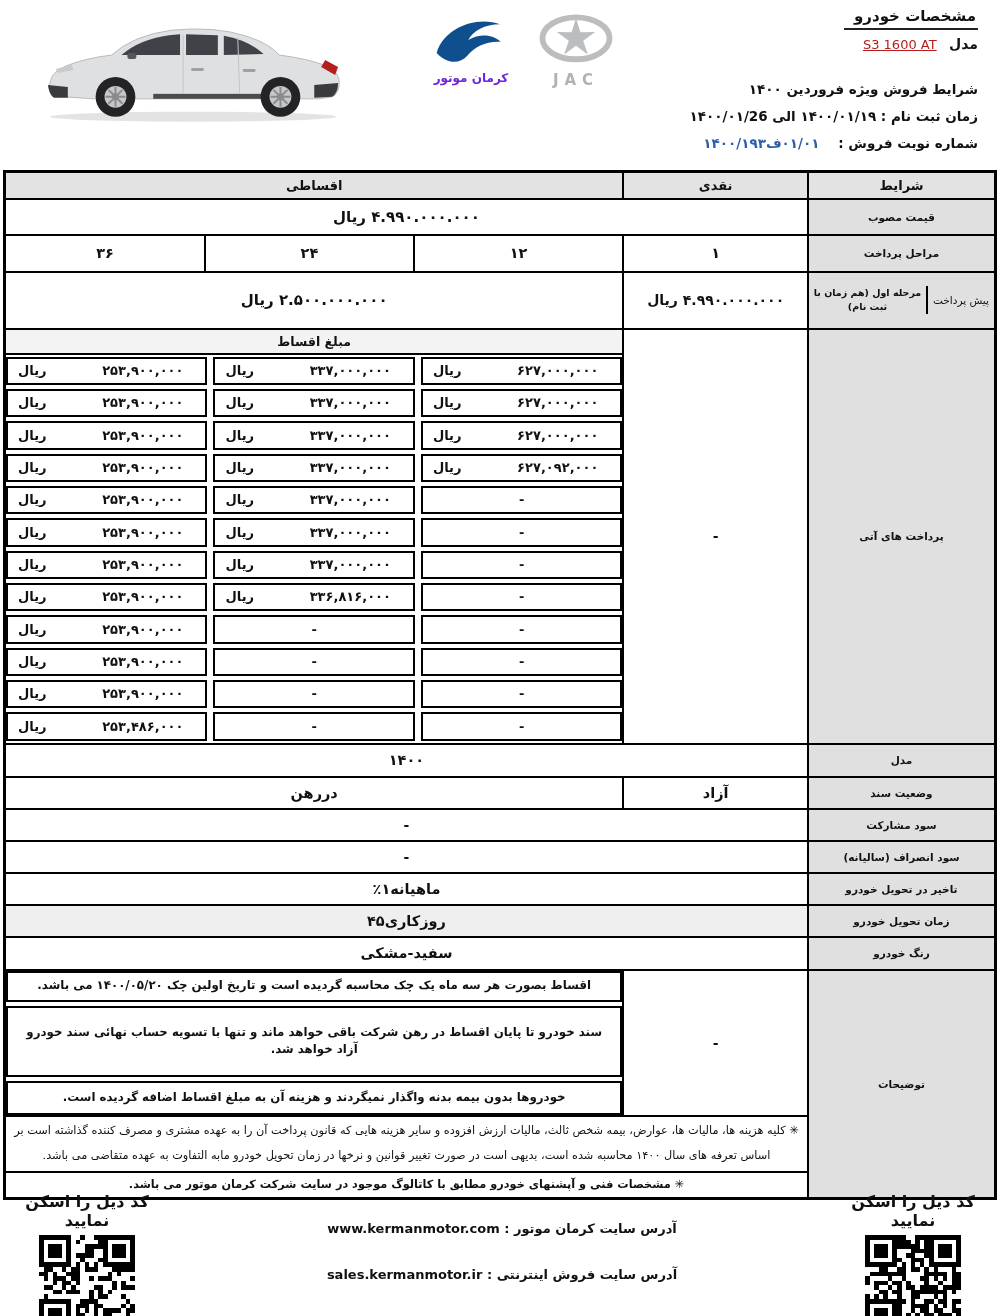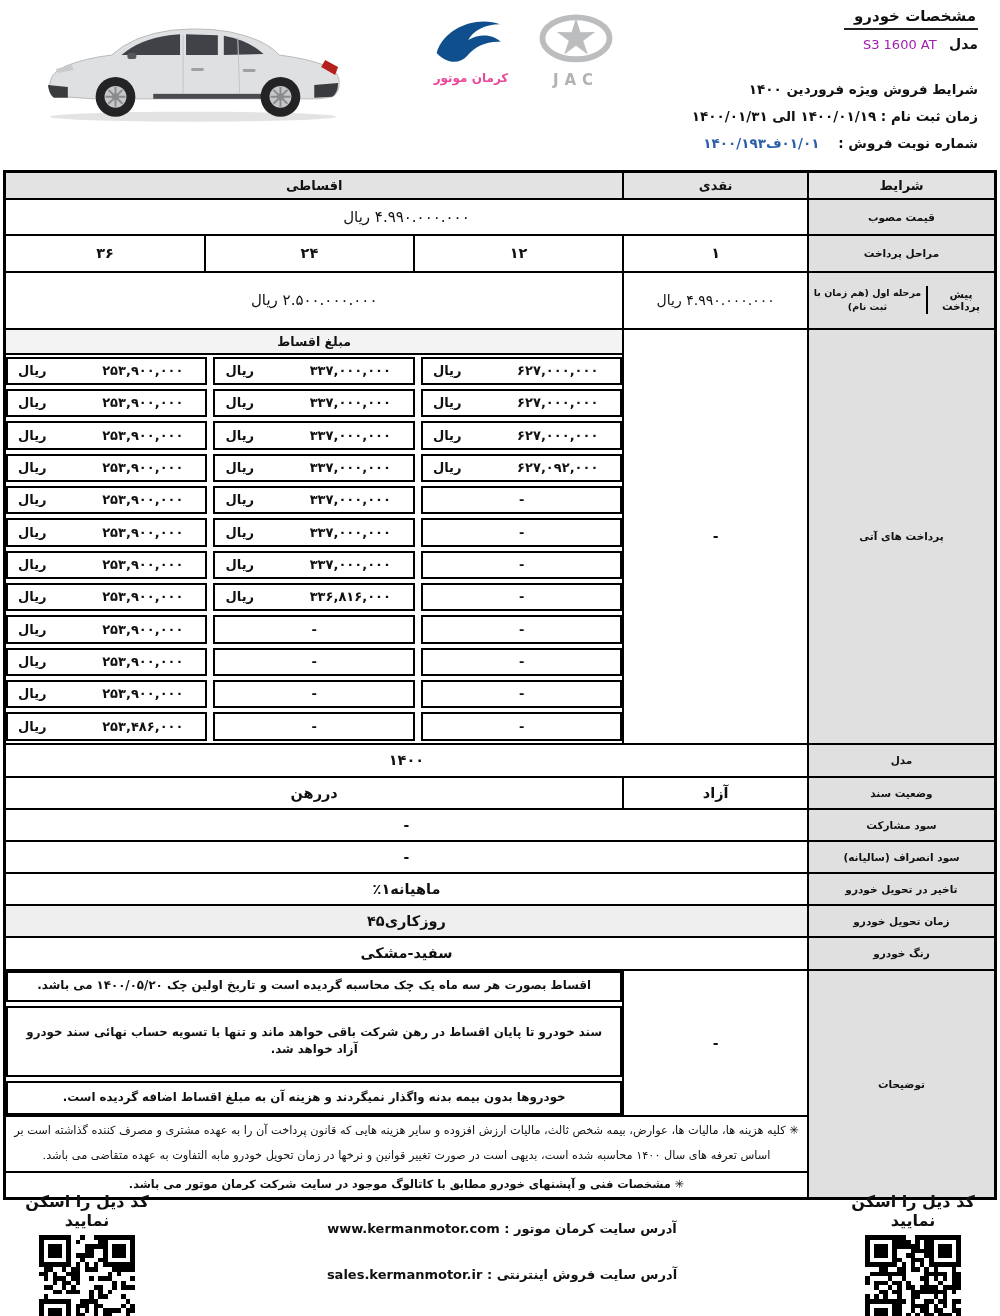--- a/index.html
+++ b/index.html
@@ -5,43 +5,43 @@
   html,body{margin:0;padding:0;background:#fff;}
   body{width:1000px;font-family:"DejaVu Sans",sans-serif;color:#111;}
   .page{position:relative;width:1000px;height:1316px;background:#fff;overflow:hidden;direction:rtl;}
 
   
   .top{position:absolute;top:0;right:0;left:0;height:170px;}
   .head-text{position:absolute;top:6px;right:22px;text-align:right;}
   .doc-title{display:inline-block;font-size:15px;font-weight:bold;border-bottom:2px solid #222;padding:0 2px 3px 10px;}
   .model-line{margin-top:6px;font-size:14px;}
   .model-line b{font-weight:bold;}
-  .model-val{font-size:13px;color:#a21caf;margin-right:8px;display:inline-block;}
+  .model-val{font-size:13px;color:#b91c1c;margin-right:8px;display:inline-block;text-decoration:underline;}
   .sale-block{margin-top:24px;font-size:13.5px;font-weight:bold;line-height:27px;}
   .sale-num-val{color:#2b5fa8;margin-right:14px;}
   .logos{position:absolute;left:428px;top:14px;display:flex;gap:14px;direction:ltr;align-items:flex-start;}
   .logo-box{text-align:center;}
-  .kerman-text{color:#ec4899;font-weight:bold;font-size:12px;margin-top:1px;}
+  .kerman-text{color:#6d28d9;font-weight:bold;font-size:12px;margin-top:1px;}
   .jac-text{color:#b1b2b4;font-weight:bold;font-size:15px;letter-spacing:6px;margin-top:1px;}
   .car{position:absolute;left:34px;top:10px;}
 
   
   table.main{position:absolute;top:170px;right:3px;border-collapse:collapse;table-layout:fixed;width:994px;direction:rtl;}
   table.main{border:3px solid #000;}
   table.main th,table.main td{border:2.5px solid #000;padding:0;text-align:center;vertical-align:middle;overflow:hidden;}
   th.lbl{background:#e0e0e0;font-size:10.5px;font-weight:bold;padding:1px 3px;}
   .hdr{background:#e3e3e3;font-size:13px;font-weight:bold;}
-  td.val{font-size:15px;font-weight:normal;border-radius:12px;}
+  td.val{font-size:15px;font-weight:bold;border-radius:12px;}
   td.num{font-size:14.5px;font-weight:bold;}
   td.dashv{font-size:14px;font-weight:bold;}
   td.gray{background:#efefef;}
   .subhdr{background:#f3f3f3;font-size:12.5px;font-weight:bold;}
   
   .dp-wrap{display:flex;height:100%;align-items:stretch;}
-  .dp-main{width:62px;display:flex;align-items:center;justify-content:center;font-size:10.5px;font-weight:bold;border-left:2.5px solid #000;padding:0 2px;}
+  .dp-main{width:62px;display:flex;align-items:center;justify-content:center;font-size:10.5px;font-weight:normal;border-left:2.5px solid #000;padding:0 2px;}
   .dp-sub{flex:1;display:flex;align-items:center;justify-content:center;font-size:9.5px;font-weight:bold;padding:0 3px;line-height:1.5;}
   
   td.inst-td{padding:3px;}
   .inst-grid{display:grid;grid-template-columns:1fr 1fr 1fr;grid-template-rows:repeat(12,1fr);column-gap:6px;row-gap:4px;height:384px;direction:rtl;}
   .mini{border:2px solid #000;display:flex;align-items:center;justify-content:space-between;padding:0 22px 0 10px;font-size:13px;font-weight:bold;background:#fff;}
   .mini.dash{justify-content:center;padding:0;}
   
   td.notes-td{padding:3px;}
   .notes-stack{display:flex;flex-direction:column;gap:4px;height:144px;}
   .note{border:2px solid #000;display:flex;align-items:center;justify-content:center;font-size:11.8px;font-weight:bold;padding:0 8px;line-height:1.45;}
@@ -115,21 +115,21 @@
     </div>
 
     <div class="head-text">
       <span class="doc-title">مشخصات خودرو</span>
       <div class="model-line">
         <b>مدل</b>
         <span class="model-val ltrspan">S3 1600 AT</span>
       </div>
       <div class="sale-block">
         <div>شرایط  فروش ویژه فروردین ۱۴۰۰</div>
-        <div>زمان ثبت نام : ۱۴۰۰/۰۱/۱۹ الی ۱۴۰۰/۰۱/۳۱</div>
+        <div>زمان ثبت نام : ۱۴۰۰/۰۱/۱۹ الی ۱۴۰۰/۰۱/26</div>
         <div>
           <span>شماره نوبت فروش :</span>
           <span class="sale-num-val">۰۱/۰۱ف۱۴۰۰/۱۹۳</span>
         </div>
       </div>
     </div>
   </div>
 
   <table class="main">
     <colgroup>

